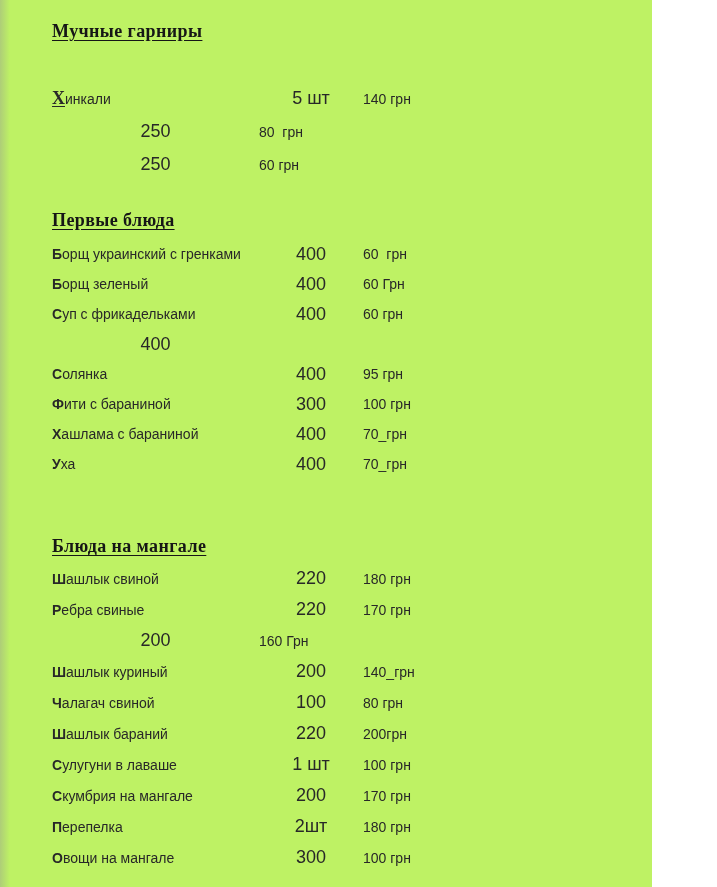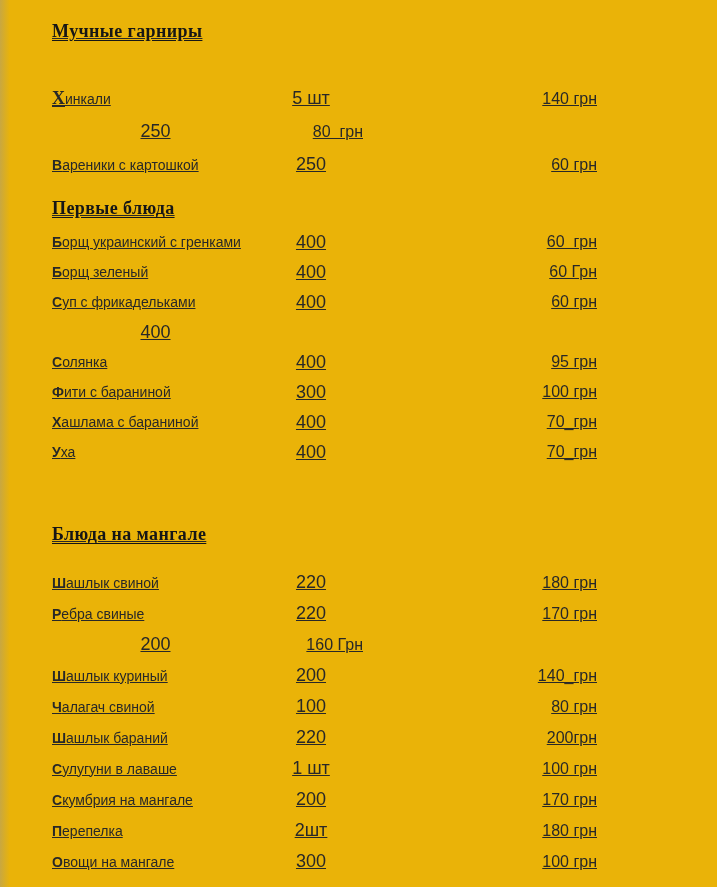--- a/index.html
+++ b/index.html
@@ -2,27 +2,26 @@
 <html><head>
 <meta charset="utf-8">
 <style>
   html, body {
     margin: 0;
     padding: 0;
     background: #ffffff;
   }
   .page {
     position: relative;
-    width: 717px;
+    width: 652px;
     height: 887px;
-    background: #eab308;
+    background: #bef264;
     overflow: hidden;
     font-family: "Liberation Sans", sans-serif;
     color: #282828;
-    text-decoration: underline;
   }
   .edge-shadow {
     position: absolute;
     left: 0; top: 0; bottom: 0;
     width: 10px;
     background: linear-gradient(to right, rgba(150,150,150,0.40), rgba(255,255,255,0));
     pointer-events: none;
   }
   .content {
     padding: 20px 0 0 52px;
@@ -33,24 +32,24 @@
     font-family: "Liberation Serif", serif;
     font-weight: bold;
     font-size: 18px;
     line-height: 22px;
     letter-spacing: 0.4px;
     color: #161616;
     text-decoration: underline;
     text-underline-offset: 3px;
   }
   .section-0 .section-heading { margin: 0 0 40px 0; }
-  .section-1 { margin-top: 16px; }
+  .section-1 { margin-top: 28px; }
   .section-1 .section-heading { margin-bottom: 8px; }
   .section-2 { margin-top: 56px; }
-  .section-2 .section-heading { margin-bottom: 22px; }
+  .section-2 .section-heading { margin-bottom: 6px; }
 
   .menu-row {
     display: grid;
     grid-template-columns: 207px 104px 234px;
     align-items: center;
   }
   .section-0 .menu-row { height: 33px; }
   .section-1 .menu-row { height: 30px; }
   .section-2 .menu-row { height: 31px; }
 
@@ -66,22 +65,22 @@
     font-size: 18px;
     text-decoration: underline;
     text-underline-offset: 2px;
   }
   .item-qty {
     font-size: 18px;
     text-align: center;
     white-space: pre;
   }
   .item-price {
-    font-size: 16px;
-    text-align: right;
+    font-size: 14px;
+    text-align: left;
     white-space: pre;
   }
 </style>
 </head>
 <body>
 
 <div class="page">
   <div class="edge-shadow"></div>
   <div class="content">
       <section class="menu-section section-0">
@@ -89,21 +88,20 @@
         <div class="menu-row">
           <div class="item-name"><span class="initial">Х</span><span>инкали</span></div>
           <div class="item-qty">5 шт</div>
           <div class="item-price">140 грн</div>
         </div>
         <div class="menu-row">
           <div class="item-qty">250</div>
           <div class="item-price">80  грн</div>
         </div>
         <div class="menu-row">
-          <div class="item-name">Вареники с картошкой</div>
           <div class="item-qty">250</div>
           <div class="item-price">60 грн</div>
         </div>
       </section>
       <section class="menu-section section-1">
         <div class="section-heading">Первые блюда</div>
         <div class="menu-row">
           <div class="item-name">Борщ украинский с гренками</div>
           <div class="item-qty">400</div>
           <div class="item-price">60  грн</div>

